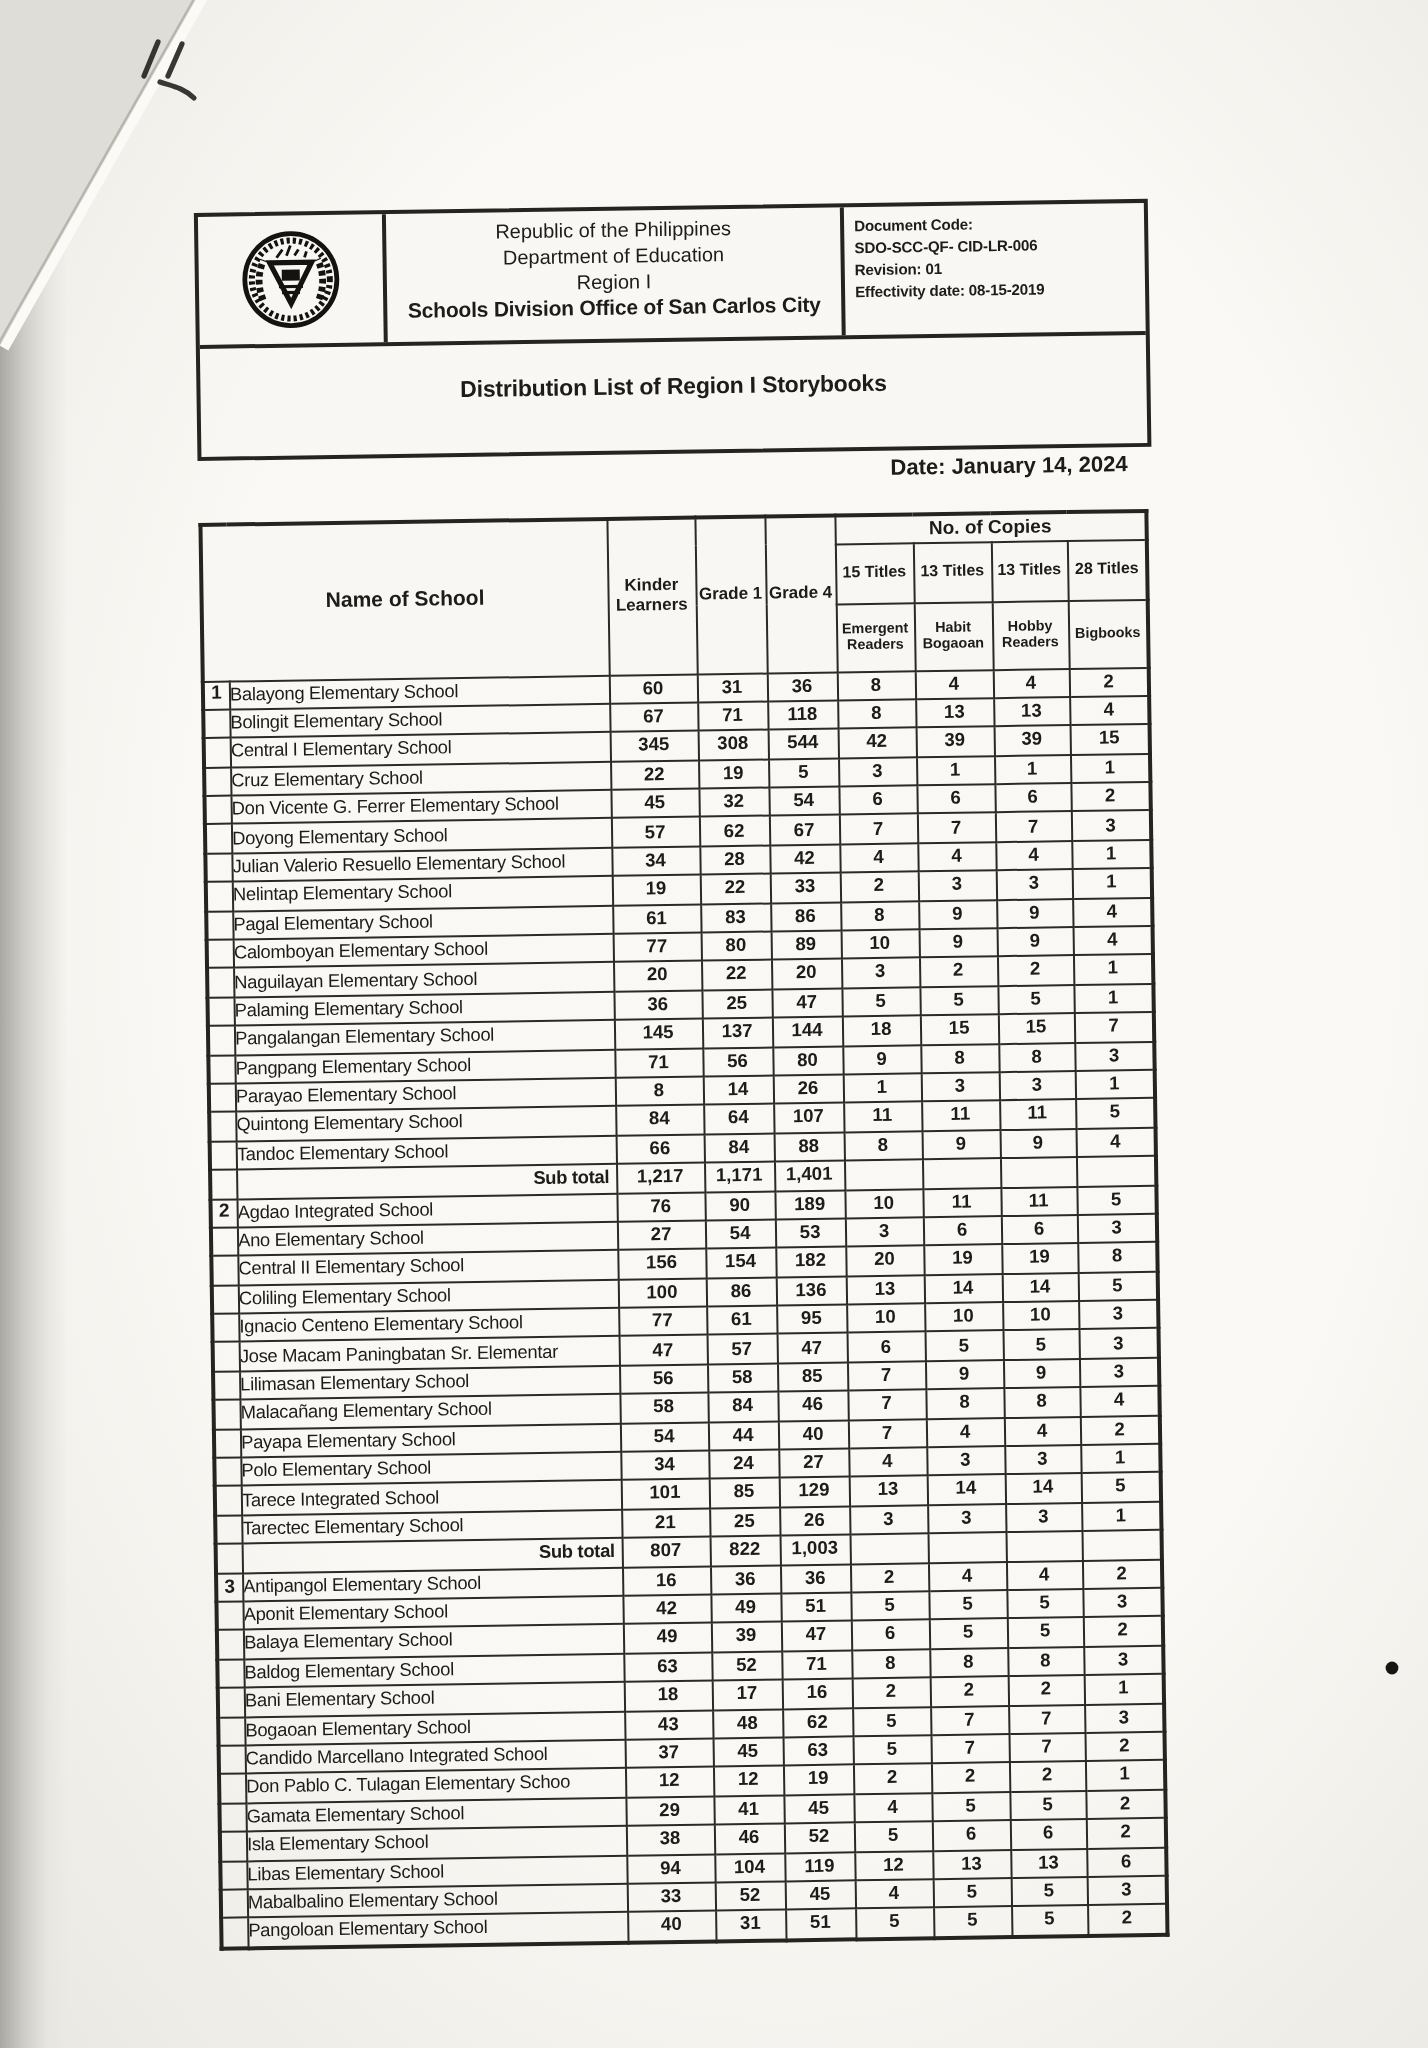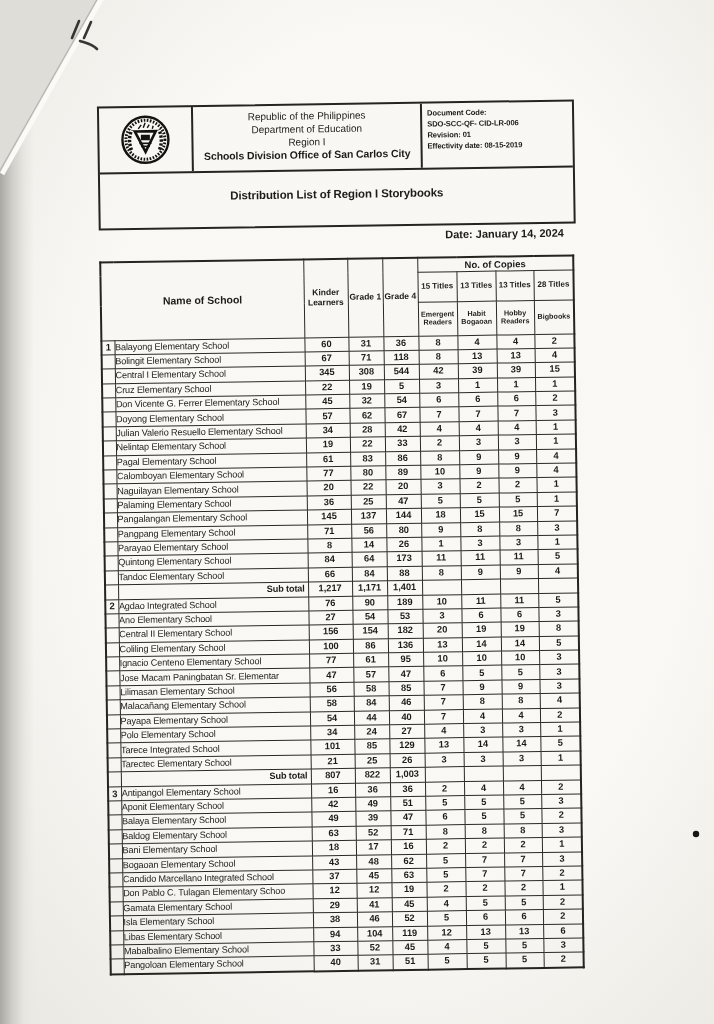--- a/index.html
+++ b/index.html
@@ -297,21 +297,21 @@
           <td class="c-val">1</td>
           <td class="c-val">3</td>
           <td class="c-val">3</td>
           <td class="c-val">1</td>
         </tr>
         <tr>
           <td class="c-num"></td>
           <td class="c-name">Quintong Elementary School</td>
           <td class="c-val">84</td>
           <td class="c-val">64</td>
-          <td class="c-val">173</td>
+          <td class="c-val">107</td>
           <td class="c-val">11</td>
           <td class="c-val">11</td>
           <td class="c-val">11</td>
           <td class="c-val">5</td>
         </tr>
         <tr>
           <td class="c-num"></td>
           <td class="c-name">Tandoc Elementary School</td>
           <td class="c-val">66</td>
           <td class="c-val">84</td>

